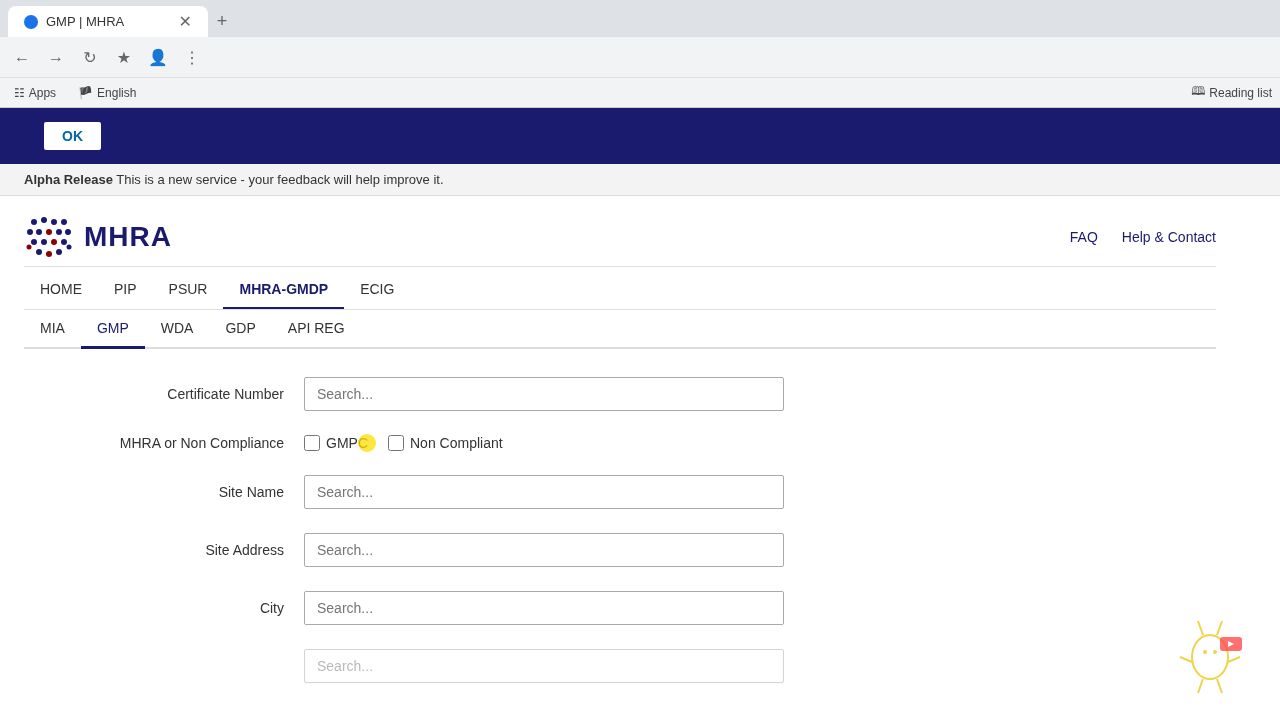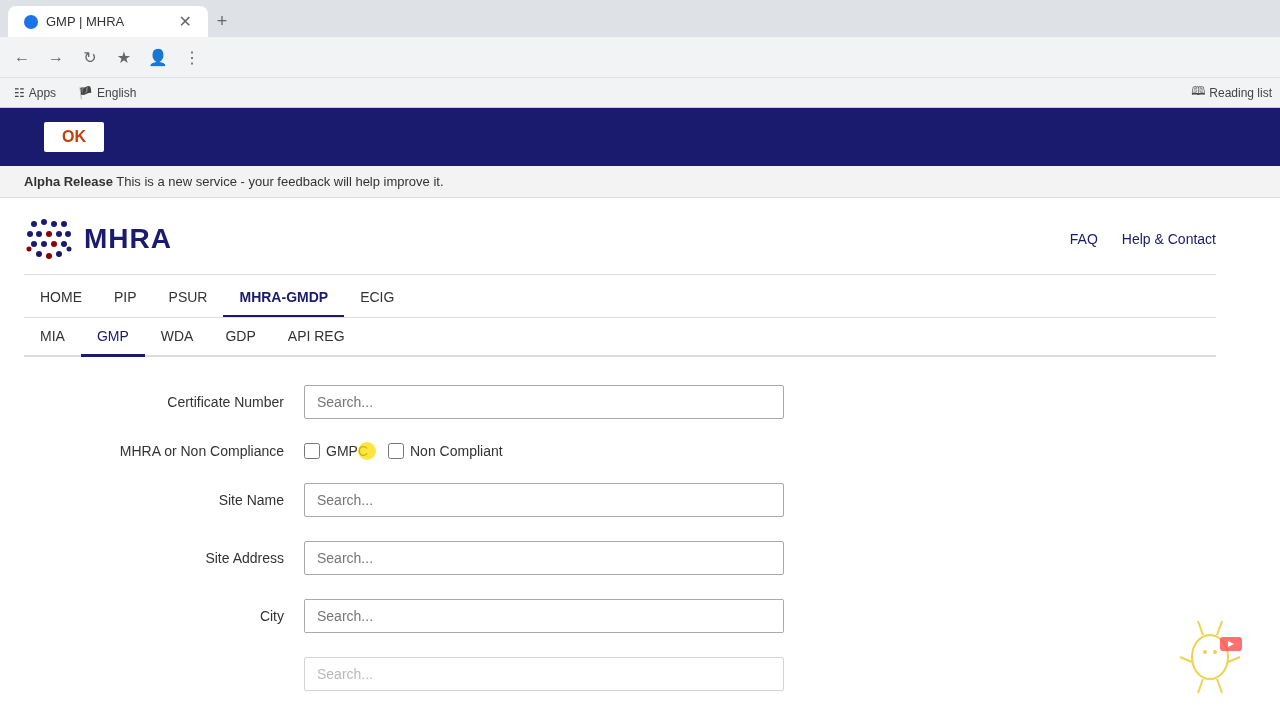--- a/index.html
+++ b/index.html
@@ -96,24 +96,24 @@
       padding: 14px 24px;
       display: flex;
       align-items: center;
       justify-content: space-between;
       font-size: 13px;
     }
     .cookie-text { flex: 1; }
     .cookie-text a { color: #adf; }
     .cookie-ok {
       background: #fff;
-      color: #c2410c;
+      color: #0369a1;
       border: none;
       padding: 6px 18px;
-      font-size: 16px;
+      font-size: 14px;
       font-weight: bold;
       cursor: pointer;
       border-radius: 2px;
       margin-left: 20px;
     }
 
     
     .alpha-banner {
       background: #f3f3f3;
       padding: 8px 24px;
@@ -127,21 +127,21 @@
     .page-content {
       padding: 0 24px;
       max-width: 1240px;
     }
 
     
     .site-header {
       display: flex;
       align-items: center;
       justify-content: space-between;
-      padding: 16px 0 10px;
+      padding: 16px 0 4px;
       border-bottom: 1px solid #ddd;
       text-align: center;
     }
     .mhra-logo {
       display: flex;
       align-items: center;
       gap: 10px;
     }
     .logo-text {
       font-size: 28px;

